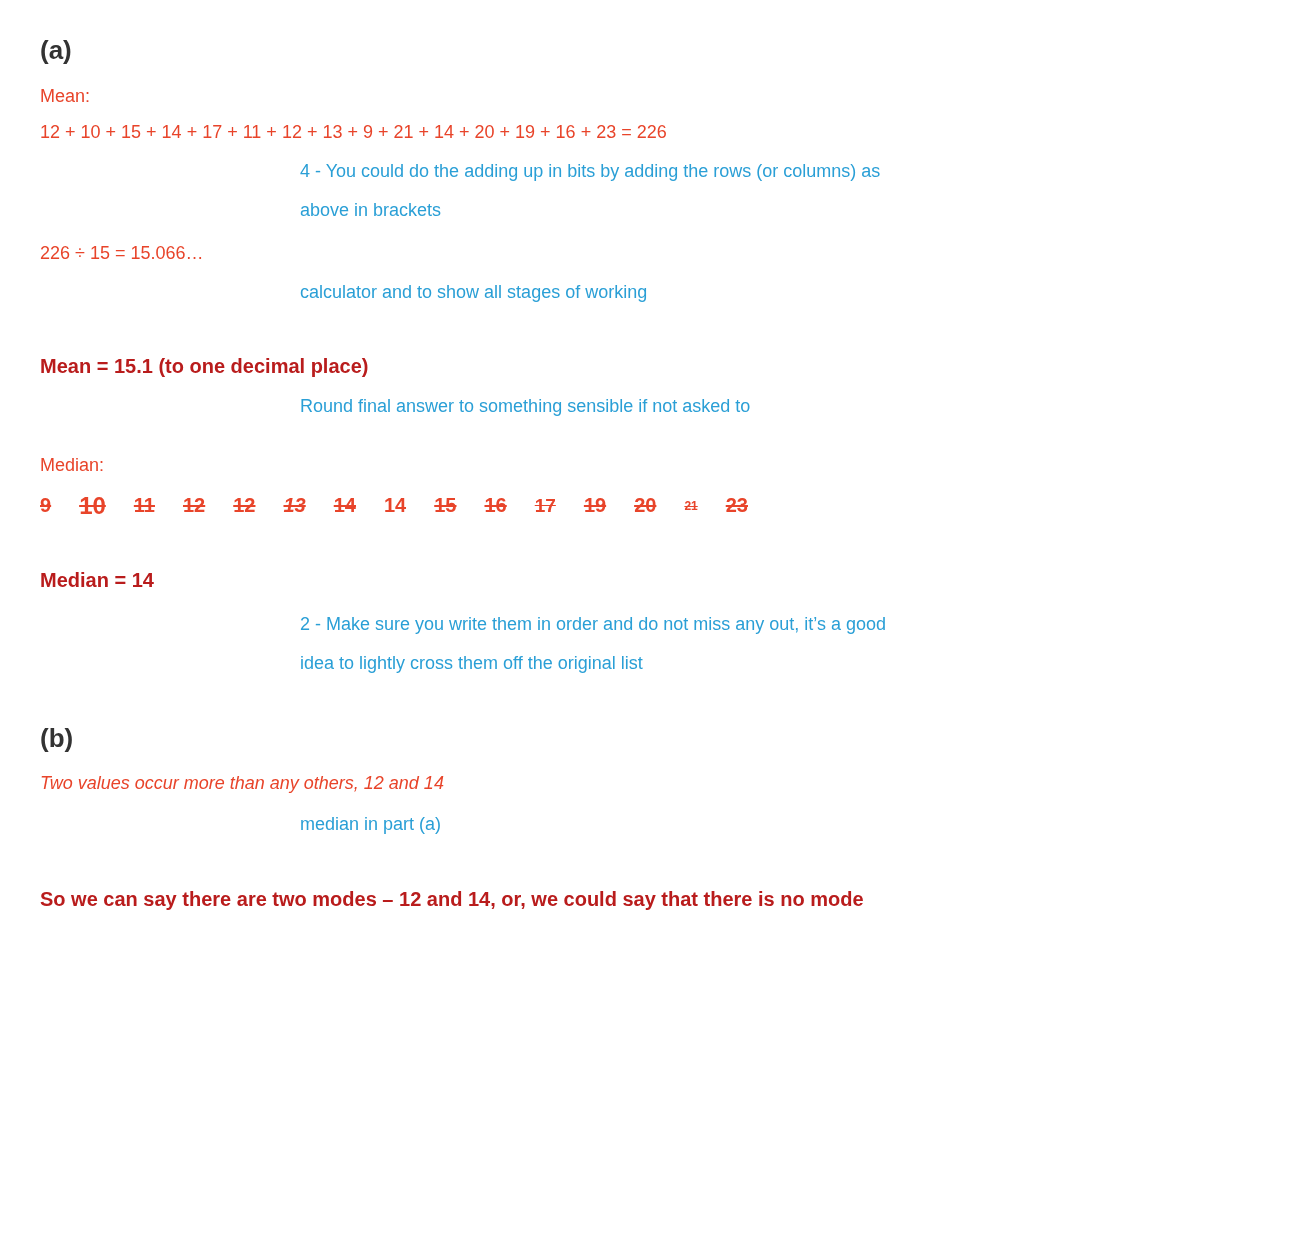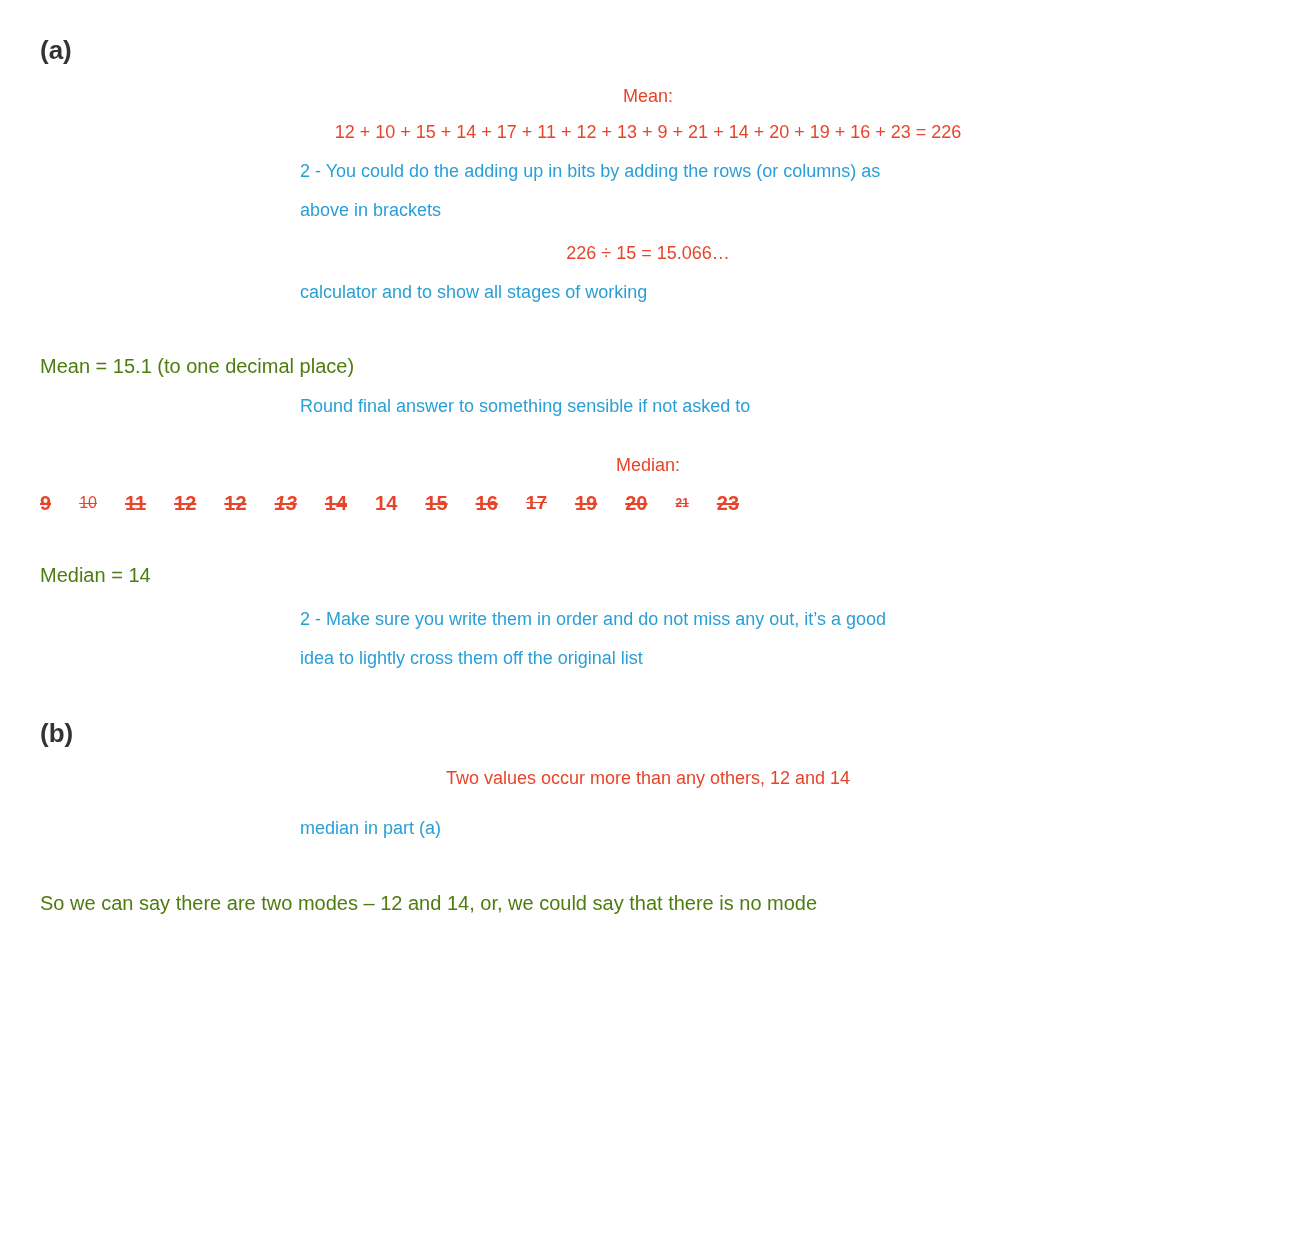--- a/index.html
+++ b/index.html
@@ -19,30 +19,29 @@
 
     .section-label {
       font-size: 26px;
       font-weight: bold;
       color: #333333;
       margin-bottom: 20px;
     }
 
     .red-text {
       color: #e8442a;
-      text-align: center;
     }
 
     .blue-text {
       color: #2a9fd6;
     }
 
     .green-text {
-      color: #4d7c0f;
-      font-weight: normal;
+      color: #b91c1c;
+      font-weight: bold;
       margin-top: 44px;
     }
 
     .indent {
       padding-left: 260px;
     }
 
     .line {
       margin-bottom: 10px;
       line-height: 1.6;
@@ -88,21 +87,21 @@
 
 <div class="section-a">
 
   <div class="line section-label">(a)</div>
 
   <div class="line mean-label red-text">Mean:</div>
 
   <div class="line red-text">12 + 10 + 15 + 14 + 17 + 11 + 12 + 13 + 9 + 21 + 14 + 20 + 19 + 16 + 23 = 226</div>
 
   <div class="tip-block indent">
-    <div class="line blue-text">2 - You could do the adding up in bits by adding the rows (or columns) as</div>
+    <div class="line blue-text">4 - You could do the adding up in bits by adding the rows (or columns) as</div>
     <div class="line blue-text">above in brackets</div>
   </div>
 
   <div class="line red-text">226 ÷ 15 = 15.066…</div>
 
   <div class="tip-block indent">
     <div class="line blue-text">calculator and to show all stages of working</div>
   </div>
 
   <div class="line green-text" style="font-size:20px; margin-bottom:10px;">Mean = 15.1  (to one decimal place)</div>
@@ -111,21 +110,21 @@
     <div class="line blue-text">Round final answer to something sensible if not asked to</div>
   </div>
 
   <div style="margin-top: 30px;"></div>
 
   <div class="line red-text" style="margin-bottom: 12px;">Median:</div>
 
   <div class="median-numbers">
 
   <span class="median-num strike" style="font-size: 20px; font-weight: bold;">9</span>
-      <span class="median-num strike" style="font-size: 16px; font-weight: normal;">10</span>
+      <span class="median-num strike" style="font-size: 24px; font-weight: bold;">10</span>
       <span class="median-num strike" style="font-size: 20px; font-weight: bold; text-align: right;">11</span>
       <span class="median-num strike" style="font-size: 20px; font-weight: bold;">12</span>
       <span class="median-num strike" style="font-size: 20px; font-weight: bold;">12</span>
       <span class="median-num strike" style="font-size: 20px; font-weight: bold; font-style: italic;">13</span>
       <span class="median-num strike" style="font-size: 20px; font-weight: bold;">14</span>
       <span class="median-num plain" style="font-size: 20px; font-weight: bold;">14</span>
       <span class="median-num strike" style="font-size: 20px; font-weight: bold;">15</span>
       <span class="median-num strike" style="font-size: 20px; font-weight: bold;">16</span>
       <span class="median-num strike" style="font-size: 19px; font-weight: bold;">17</span>
       <span class="median-num strike" style="font-size: 20px; font-weight: bold;">19</span>
@@ -140,21 +139,21 @@
     <div class="line blue-text">2 - Make sure you write them in order and do not miss any out, it’s a good</div>
     <div class="line blue-text">idea to lightly cross them off the original list</div>
   </div>
 
 </div>
 
 <div class="section-b">
 
   <div class="line section-label">(b)</div>
 
-  <div class="line red-text" style="margin-bottom: 21px;">Two values occur more than any others, 12 and 14</div>
+  <div class="line red-text" style="margin-bottom: 12px; font-style: italic;">Two values occur more than any others, 12 and 14</div>
 
   <div class="tip-block indent">
     <div class="line blue-text">median in part (a)</div>
   </div>
 
   <div class="line green-text" style="font-size:20px;">So we can say there are two modes – 12 and 14, or, we could say that there is no mode</div>
 
 </div>
 
 </body></html>

